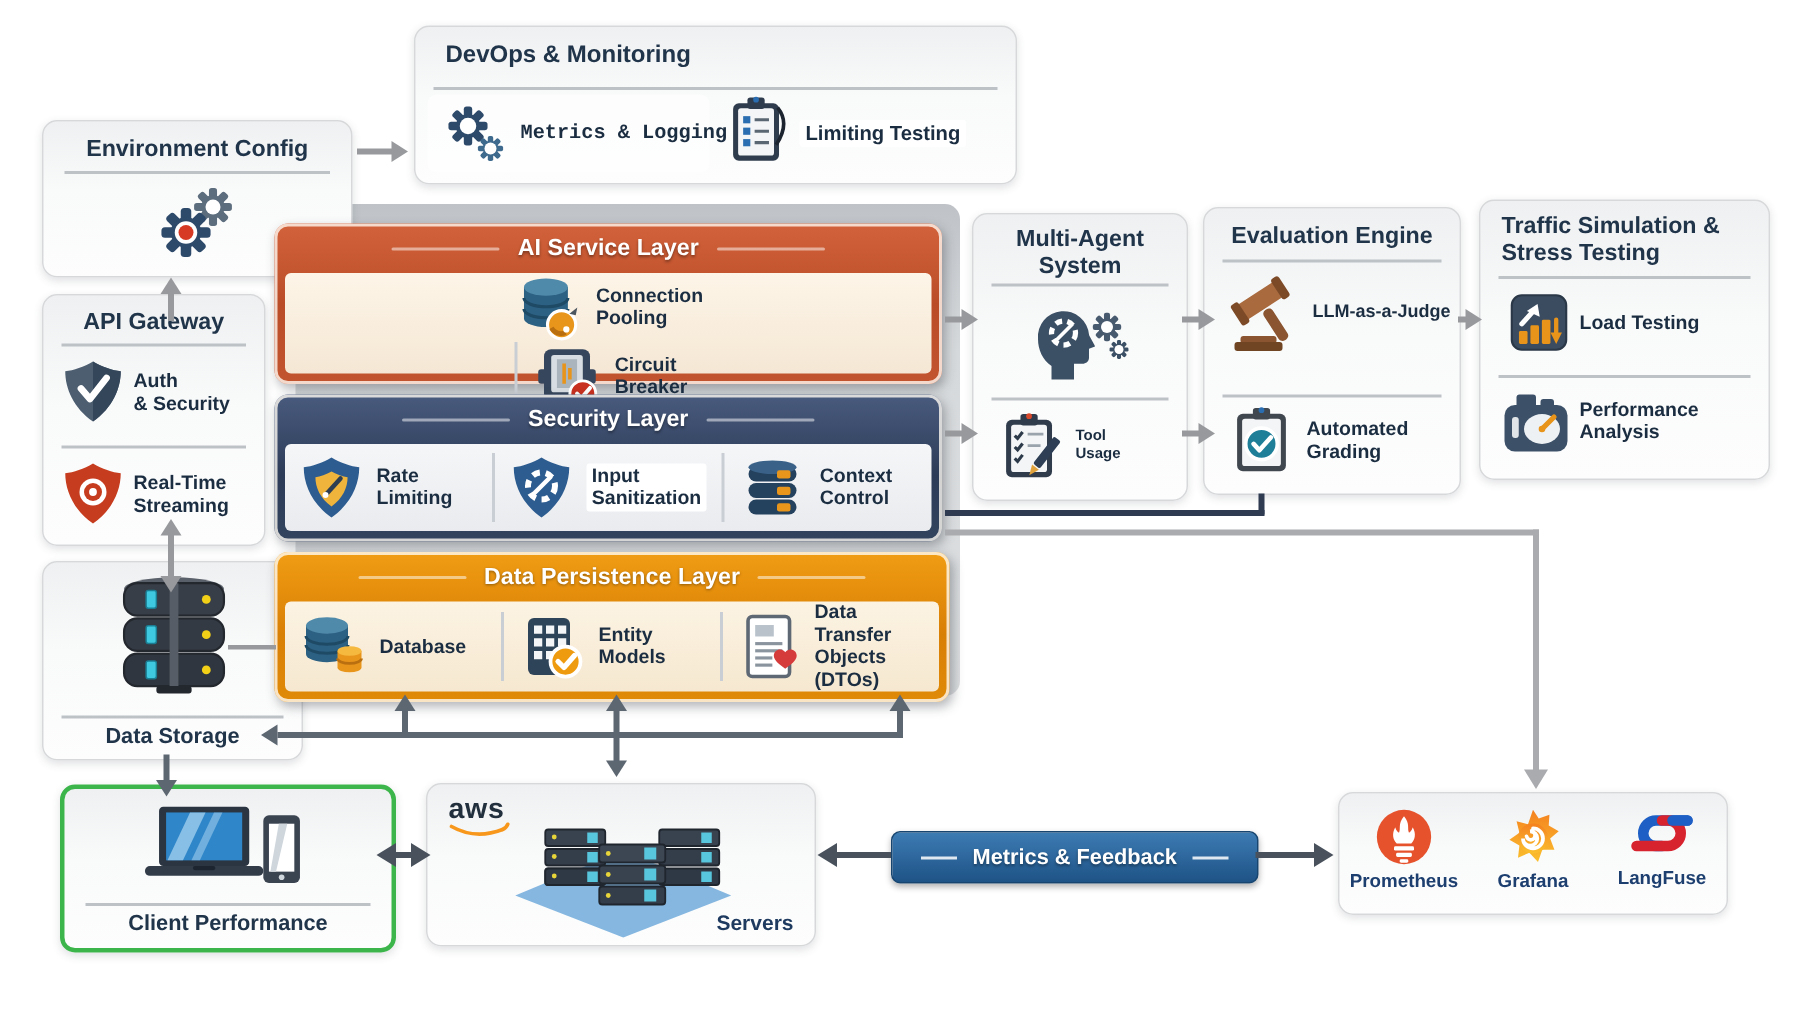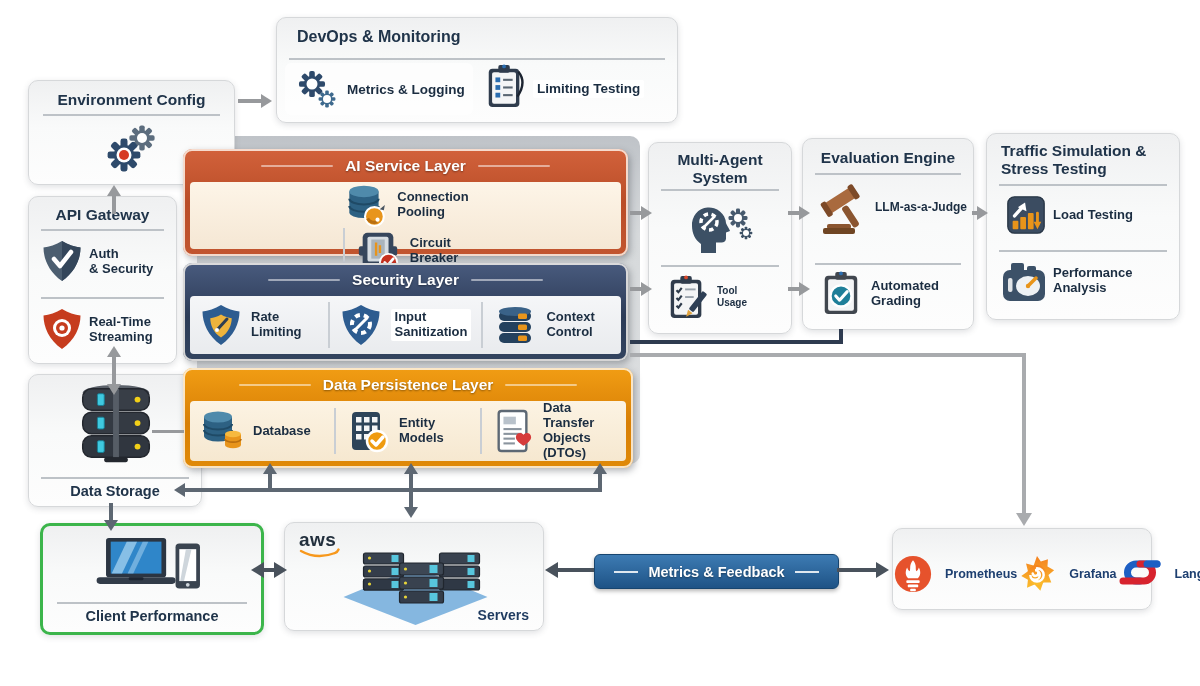--- a/index.html
+++ b/index.html
@@ -46,21 +46,21 @@
   .tri{width:0;height:0;border:solid transparent;}
   .tri-r{border-width:7px 0 7px 11px;border-left-color:var(--c,#97999c);}
   .tri-l{border-width:7px 11px 7px 0;border-right-color:var(--c,#97999c);}
   .tri-u{border-width:0 7px 11px 7px;border-bottom-color:var(--c,#97999c);}
   .tri-d{border-width:11px 7px 0 7px;border-top-color:var(--c,#97999c);}
   .big.tri-l{border-width:8px 13px 8px 0;}
   .big.tri-r{border-width:8px 0 8px 13px;}
   .big.tri-d{border-width:13px 8px 0 8px;}
   .slate{--c:#5d6772;} .dark{--c:#49525c;} .navy{--c:#2e3b50;} .lgray{--c:#a9abae;}
   
-  .toolcol{flex:1;display:flex;align-items:center;gap:12px;padding-top:9px;}
+  .toolcol{flex:1;display:flex;flex-direction:column;align-items:center;gap:2px;padding-top:9px;}
   .toollbl{font-weight:bold;font-size:12.5px;color:#1d3f70;}
   .greenbox{border:3px solid #3cb54b;}
   .awslogo{position:absolute;left:14px;top:6px;z-index:2;}
   .awstext{font-weight:bold;font-size:19px;color:#222f3d;letter-spacing:.5px;}
   .servlbl{position:absolute;right:14px;bottom:7px;font-weight:bold;font-size:14px;color:#1e3a5f;z-index:2;}
 </style>
 </head>
 <body>
 
 <svg width="0" height="0" style="position:absolute" aria-hidden="true">
@@ -86,21 +86,21 @@
     <div class="ptitle" style="left:20px;top:10px;font-size:16px;">DevOps &amp; Monitoring</div>
     <div class="tdiv" style="left:12px;right:12px;top:40px;"></div>
     <div style="position:absolute;left:8px;top:45px;width:188px;height:52px;background:rgba(255,255,255,.6);border-radius:6px;"></div>
     <span class="icon" style="left:16px;top:46px;">
       <svg width="46" height="48" viewBox="0 0 46 48">
         <use href="#gearbody" fill="#2e4a6b" transform="translate(19,20) scale(.62)"></use>
           <circle cx="19" cy="20" r="5.5" fill="#fff"></circle>
         <use href="#gearbody" fill="#3e6a8e" transform="translate(34,35) scale(.4)"></use>
           <circle cx="34" cy="35" r="4" fill="#fff"></circle>
       </svg></span>
-    <div class="lbl" style="left:70px;top:64px;font-size:13.5px;">Metrics &amp; Logging</div>
+    <div class="lbl" style="left:70px;top:64px;font-size:13.5px;font-family:Liberation Mono, monospace;">Metrics &amp; Logging</div>
     <span class="icon" style="left:206px;top:44px;">
       <svg width="44" height="50" viewBox="0 0 46 50">
         <rect x="6" y="6" width="32" height="40" rx="4" fill="#2f3c4d"></rect>
         <rect x="9.5" y="9.5" width="25" height="33" rx="2" fill="#f4f5f6"></rect>
         <rect x="16" y="2" width="12" height="8" rx="2" fill="#2f3c4d"></rect>
           <circle cx="22" cy="3.5" r="2" fill="#2a6db0"></circle>
         <g fill="#2a6db0">
             <rect x="13" y="15" width="5" height="5"></rect>
             <rect x="13" y="23" width="5" height="5"></rect>
             <rect x="13" y="31" width="5" height="5"></rect>

